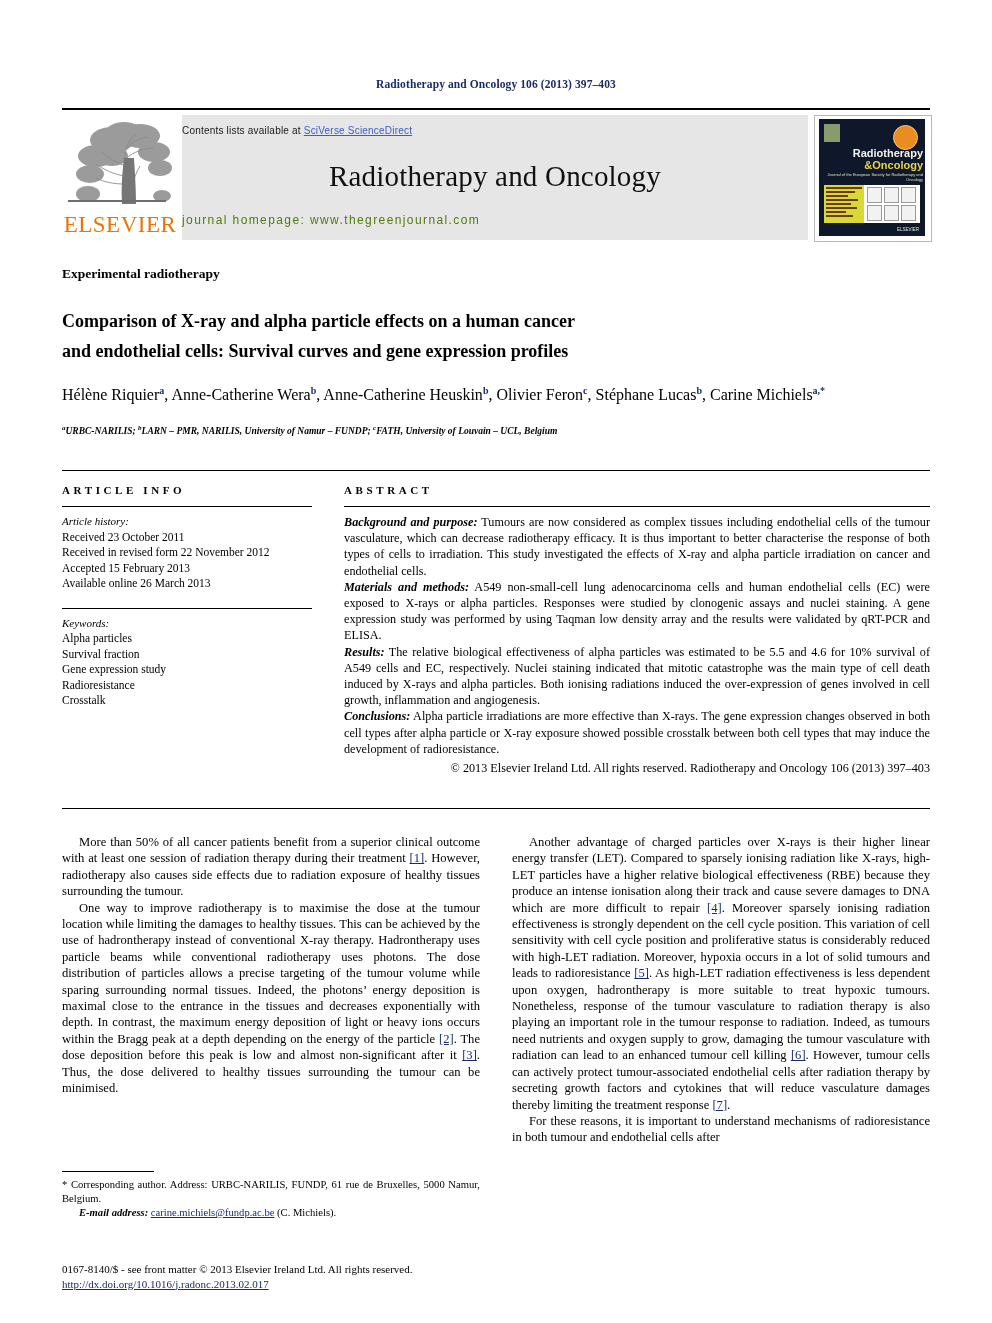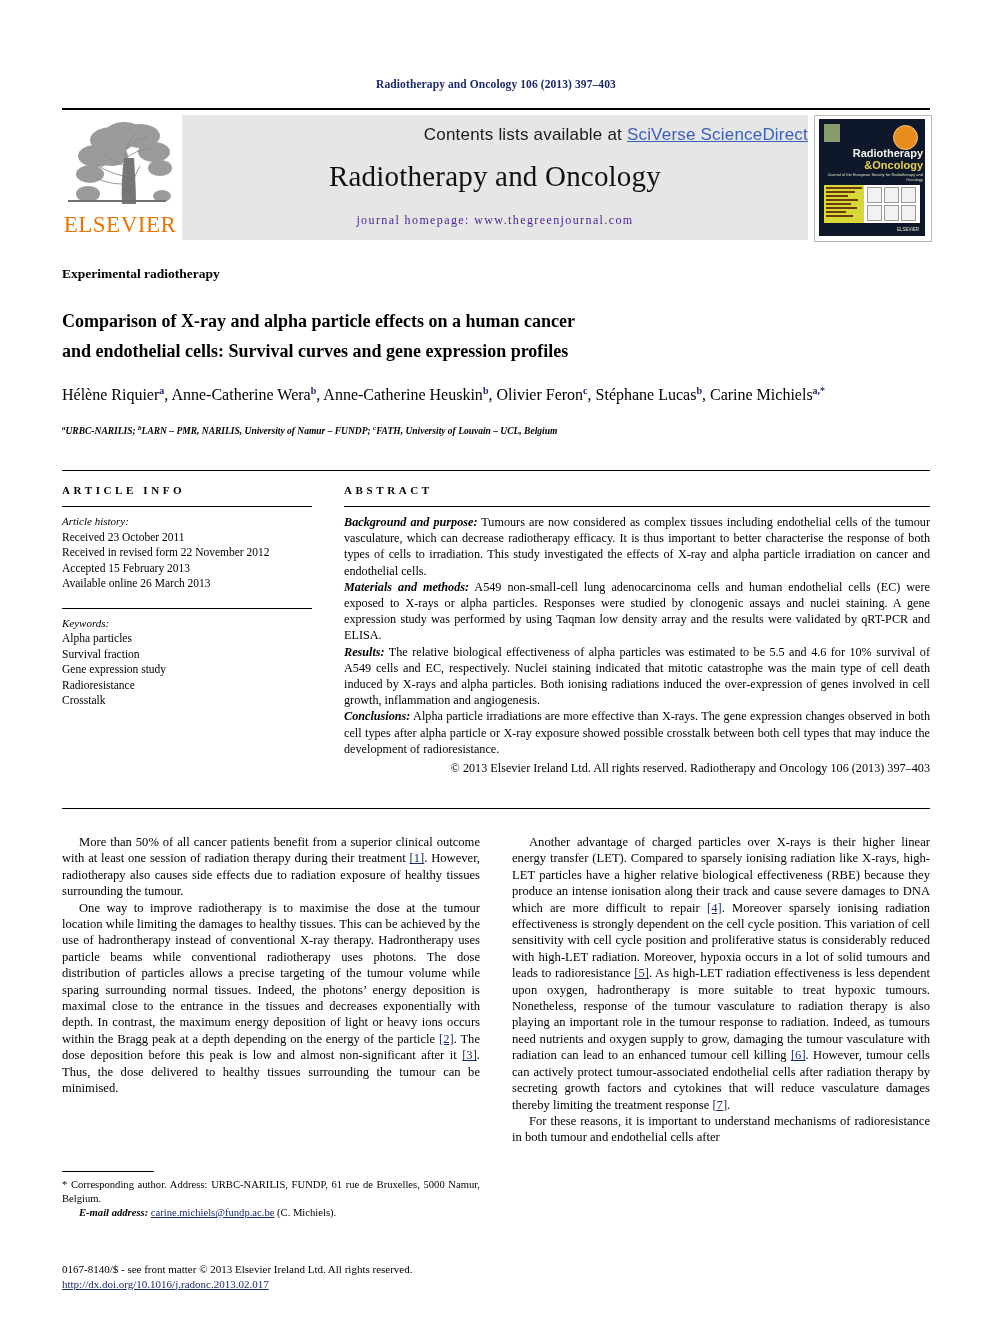--- a/index.html
+++ b/index.html
@@ -80,47 +80,47 @@
     position: absolute;
     left: 120px; top: 5px;
     width: 626px;
     height: 125px;
     background: #e6e6e6;
   }
   .contents-line {
     position: absolute;
     left: 0; top: 10px;
     width: 626px;
-    text-align: right;
+    text-align: left;
     font-family: "Liberation Sans", sans-serif;
-    font-size: 17px;
+    font-size: 10px;
     color: #1a1a1a;
     letter-spacing: 0.2px;
   }
   .contents-line .sd-link {
     color: #3a5fbd;
   }
   .journal-name {
     position: absolute;
     left: 0; top: 45px;
     width: 626px;
     text-align: center;
     font-family: "Liberation Serif", serif;
     font-size: 29px;
     color: #111111;
     letter-spacing: 0.2px;
   }
   .homepage-line {
     position: absolute;
     left: 0; top: 98px;
     width: 626px;
-    text-align: center;
-    font-family: Liberation Serif, serif;
+    text-align: left;
+    font-family: Liberation Sans, sans-serif;
     font-size: 12px;
-    color: #4c1d95;
+    color: #4d7c0f;
     letter-spacing: 1.4px;
   }
 
   
   .cover-thumb {
     position: absolute;
     left: 752px; top: 5px;
     width: 116px;
     height: 125px;
     background: #ffffff;

